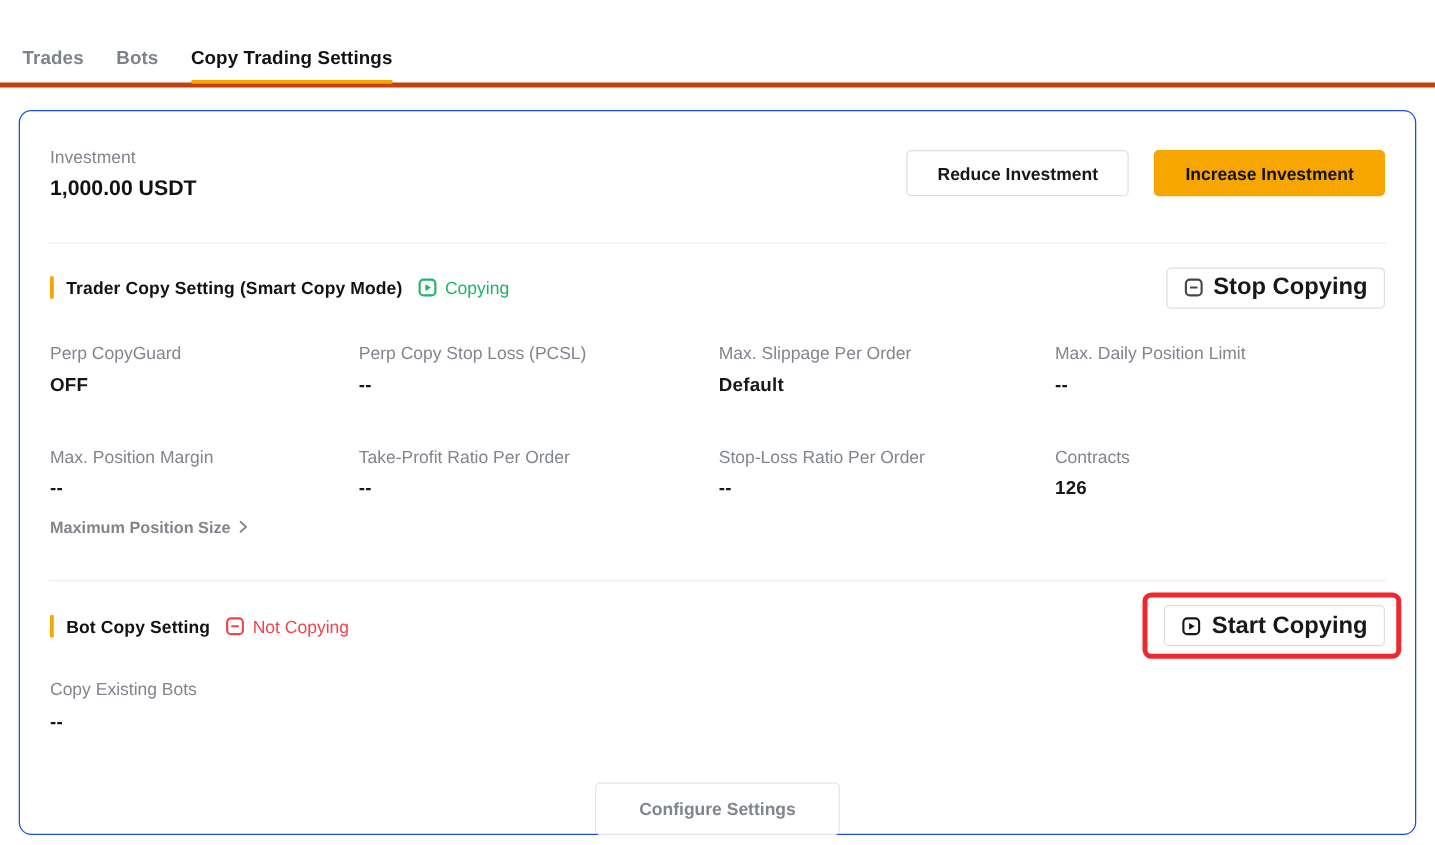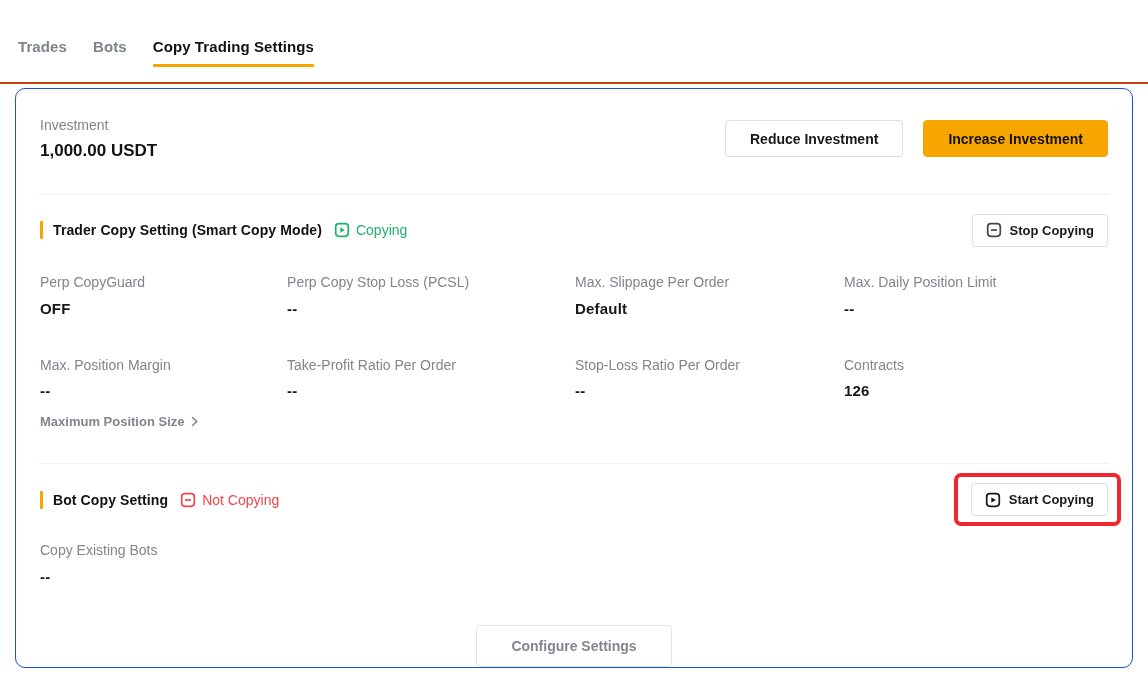--- a/index.html
+++ b/index.html
@@ -8,22 +8,22 @@
     width: 1148px; height: 676px;
     font-family: "Liberation Sans", "DejaVu Sans", sans-serif;
     color: #17181a;
     position: relative;
     overflow: hidden;
   }
 
   
   .tab-bar {
     display: flex; align-items: flex-end; gap: 26px;
-    padding: 38px 18px 16px 18px;
-    border-bottom: 2px solid #c2410c;
+    padding: 38px 18px 0 18px;
+    border-bottom: 4px solid #c2410c;
   }
   .tab {
     font-size: 15px; font-weight: 700; color: #7e828a;
     padding-bottom: 11px; cursor: pointer; position: relative;
     letter-spacing: 0.1px;
   }
   .tab.active { color: #121214; }
   .tab-underline {
     position: absolute; left: 0; right: 0; bottom: -1px;
     height: 3px; background: #f7a600; border-radius: 1px;
@@ -67,21 +67,21 @@
   .accent-bar {
     width: 3px; height: 18px; background: #f7a600; border-radius: 1px;
     margin-right: 10px; flex: 0 0 auto;
   }
   .section-title { font-size: 14px; font-weight: 700; color: #121214; letter-spacing: 0.1px; }
   .status { display: inline-flex; align-items: center; gap: 6px; margin-left: 12px; font-size: 14px; }
   .status.green { color: #20b26c; }
   .status.red { color: #ef454a; }
   .status svg { display: block; }
   .header-btn {
-    margin-left: auto; height: 33px; padding: 12px 13px; font-size: 13px;
+    margin-left: auto; height: 33px; padding: 12px 13px; font-size: 19px;
     border: 1px solid #dcdee3;
   }
   .header-btn svg { display: block; }
 
   
   .fields-grid {
     display: grid;
     grid-template-columns: 248fr 289fr 270fr 265fr;
     row-gap: 40px;
     margin-top: 27px;

